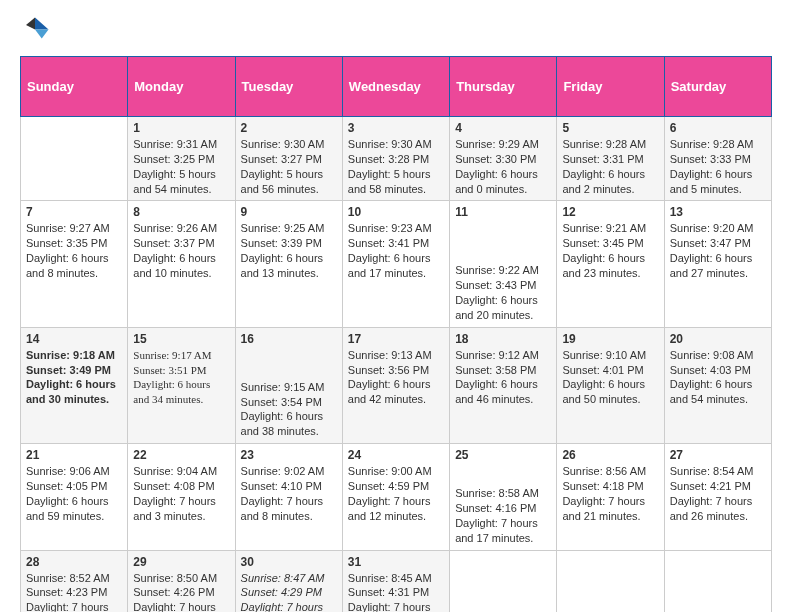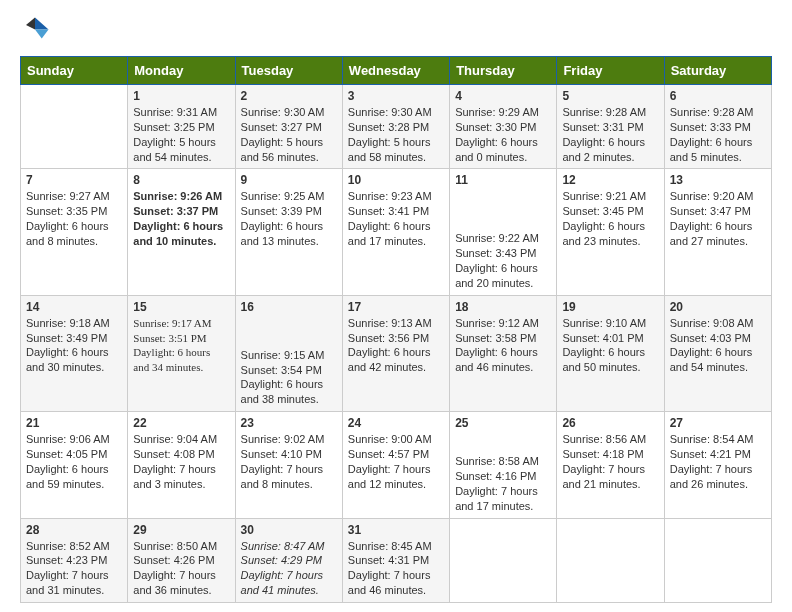--- a/index.html
+++ b/index.html
@@ -55,24 +55,24 @@
     .subtitle {
       font-size: 15px;
       color: #333;
     }
     table {
       width: 100%;
       border-collapse: collapse;
       table-layout: fixed;
     }
     thead tr th {
-      background-color: #4d7c0f;
+      background-color: #ec4899;
       color: #fff;
       text-align: left;
-      padding: 6px 6px;
+      padding: 22px 6px;
       font-size: 13px;
       font-weight: bold;
       border: 1px solid #1a5fa8;
     }
     tbody tr td {
       border: 1px solid #ccc;
       vertical-align: top;
       padding: 4px 5px;
       font-size: 10.5px;
       color: #333;
@@ -181,21 +181,21 @@
         <tr>
           <td>
             <span class="day-number">7</span>
             <div class="cell-content" style="white-space: pre-line;">Sunrise: 9:27 AM
 Sunset: 3:35 PM
 Daylight: 6 hours
 and 8 minutes.</div>
           </td>
           <td>
             <span class="day-number">8</span>
-            <div class="cell-content" style="white-space: pre-line; font-weight: bold;">Sunrise: 9:26 AM
+            <div class="cell-content" style="white-space: pre-line;">Sunrise: 9:26 AM
 Sunset: 3:37 PM
 Daylight: 6 hours
 and 10 minutes.</div>
           </td>
           <td>
             <span class="day-number">9</span>
             <div class="cell-content" style="white-space: pre-line;">Sunrise: 9:25 AM
 Sunset: 3:39 PM
 Daylight: 6 hours
 and 13 minutes.</div>
@@ -225,21 +225,21 @@
             <span class="day-number">13</span>
             <div class="cell-content" style="white-space: pre-line;">Sunrise: 9:20 AM
 Sunset: 3:47 PM
 Daylight: 6 hours
 and 27 minutes.</div>
           </td>
         </tr>
         <tr>
           <td>
             <span class="day-number">14</span>
-            <div class="cell-content" style="white-space: pre-line;">Sunrise: 9:18 AM
+            <div class="cell-content" style="white-space: pre-line; font-weight: bold;">Sunrise: 9:18 AM
 Sunset: 3:49 PM
 Daylight: 6 hours
 and 30 minutes.</div>
           </td>
           <td>
             <span class="day-number">15</span>
             <div class="cell-content" style="white-space: pre-line; font-family: Liberation Serif, serif;">Sunrise: 9:17 AM
 Sunset: 3:51 PM
 Daylight: 6 hours
 and 34 minutes.</div>
@@ -298,21 +298,21 @@
           <td>
             <span class="day-number">23</span>
             <div class="cell-content" style="white-space: pre-line;">Sunrise: 9:02 AM
 Sunset: 4:10 PM
 Daylight: 7 hours
 and 8 minutes.</div>
           </td>
           <td>
             <span class="day-number">24</span>
             <div class="cell-content" style="white-space: pre-line;">Sunrise: 9:00 AM
-Sunset: 4:57 PM
+Sunset: 4:59 PM
 Daylight: 7 hours
 and 12 minutes.</div>
           </td>
           <td>
             <span class="day-number">25</span>
             <div class="cell-content" style="white-space: pre-line; margin-top: 24px;">Sunrise: 8:58 AM
 Sunset: 4:16 PM
 Daylight: 7 hours
 and 17 minutes.</div>
           </td>

